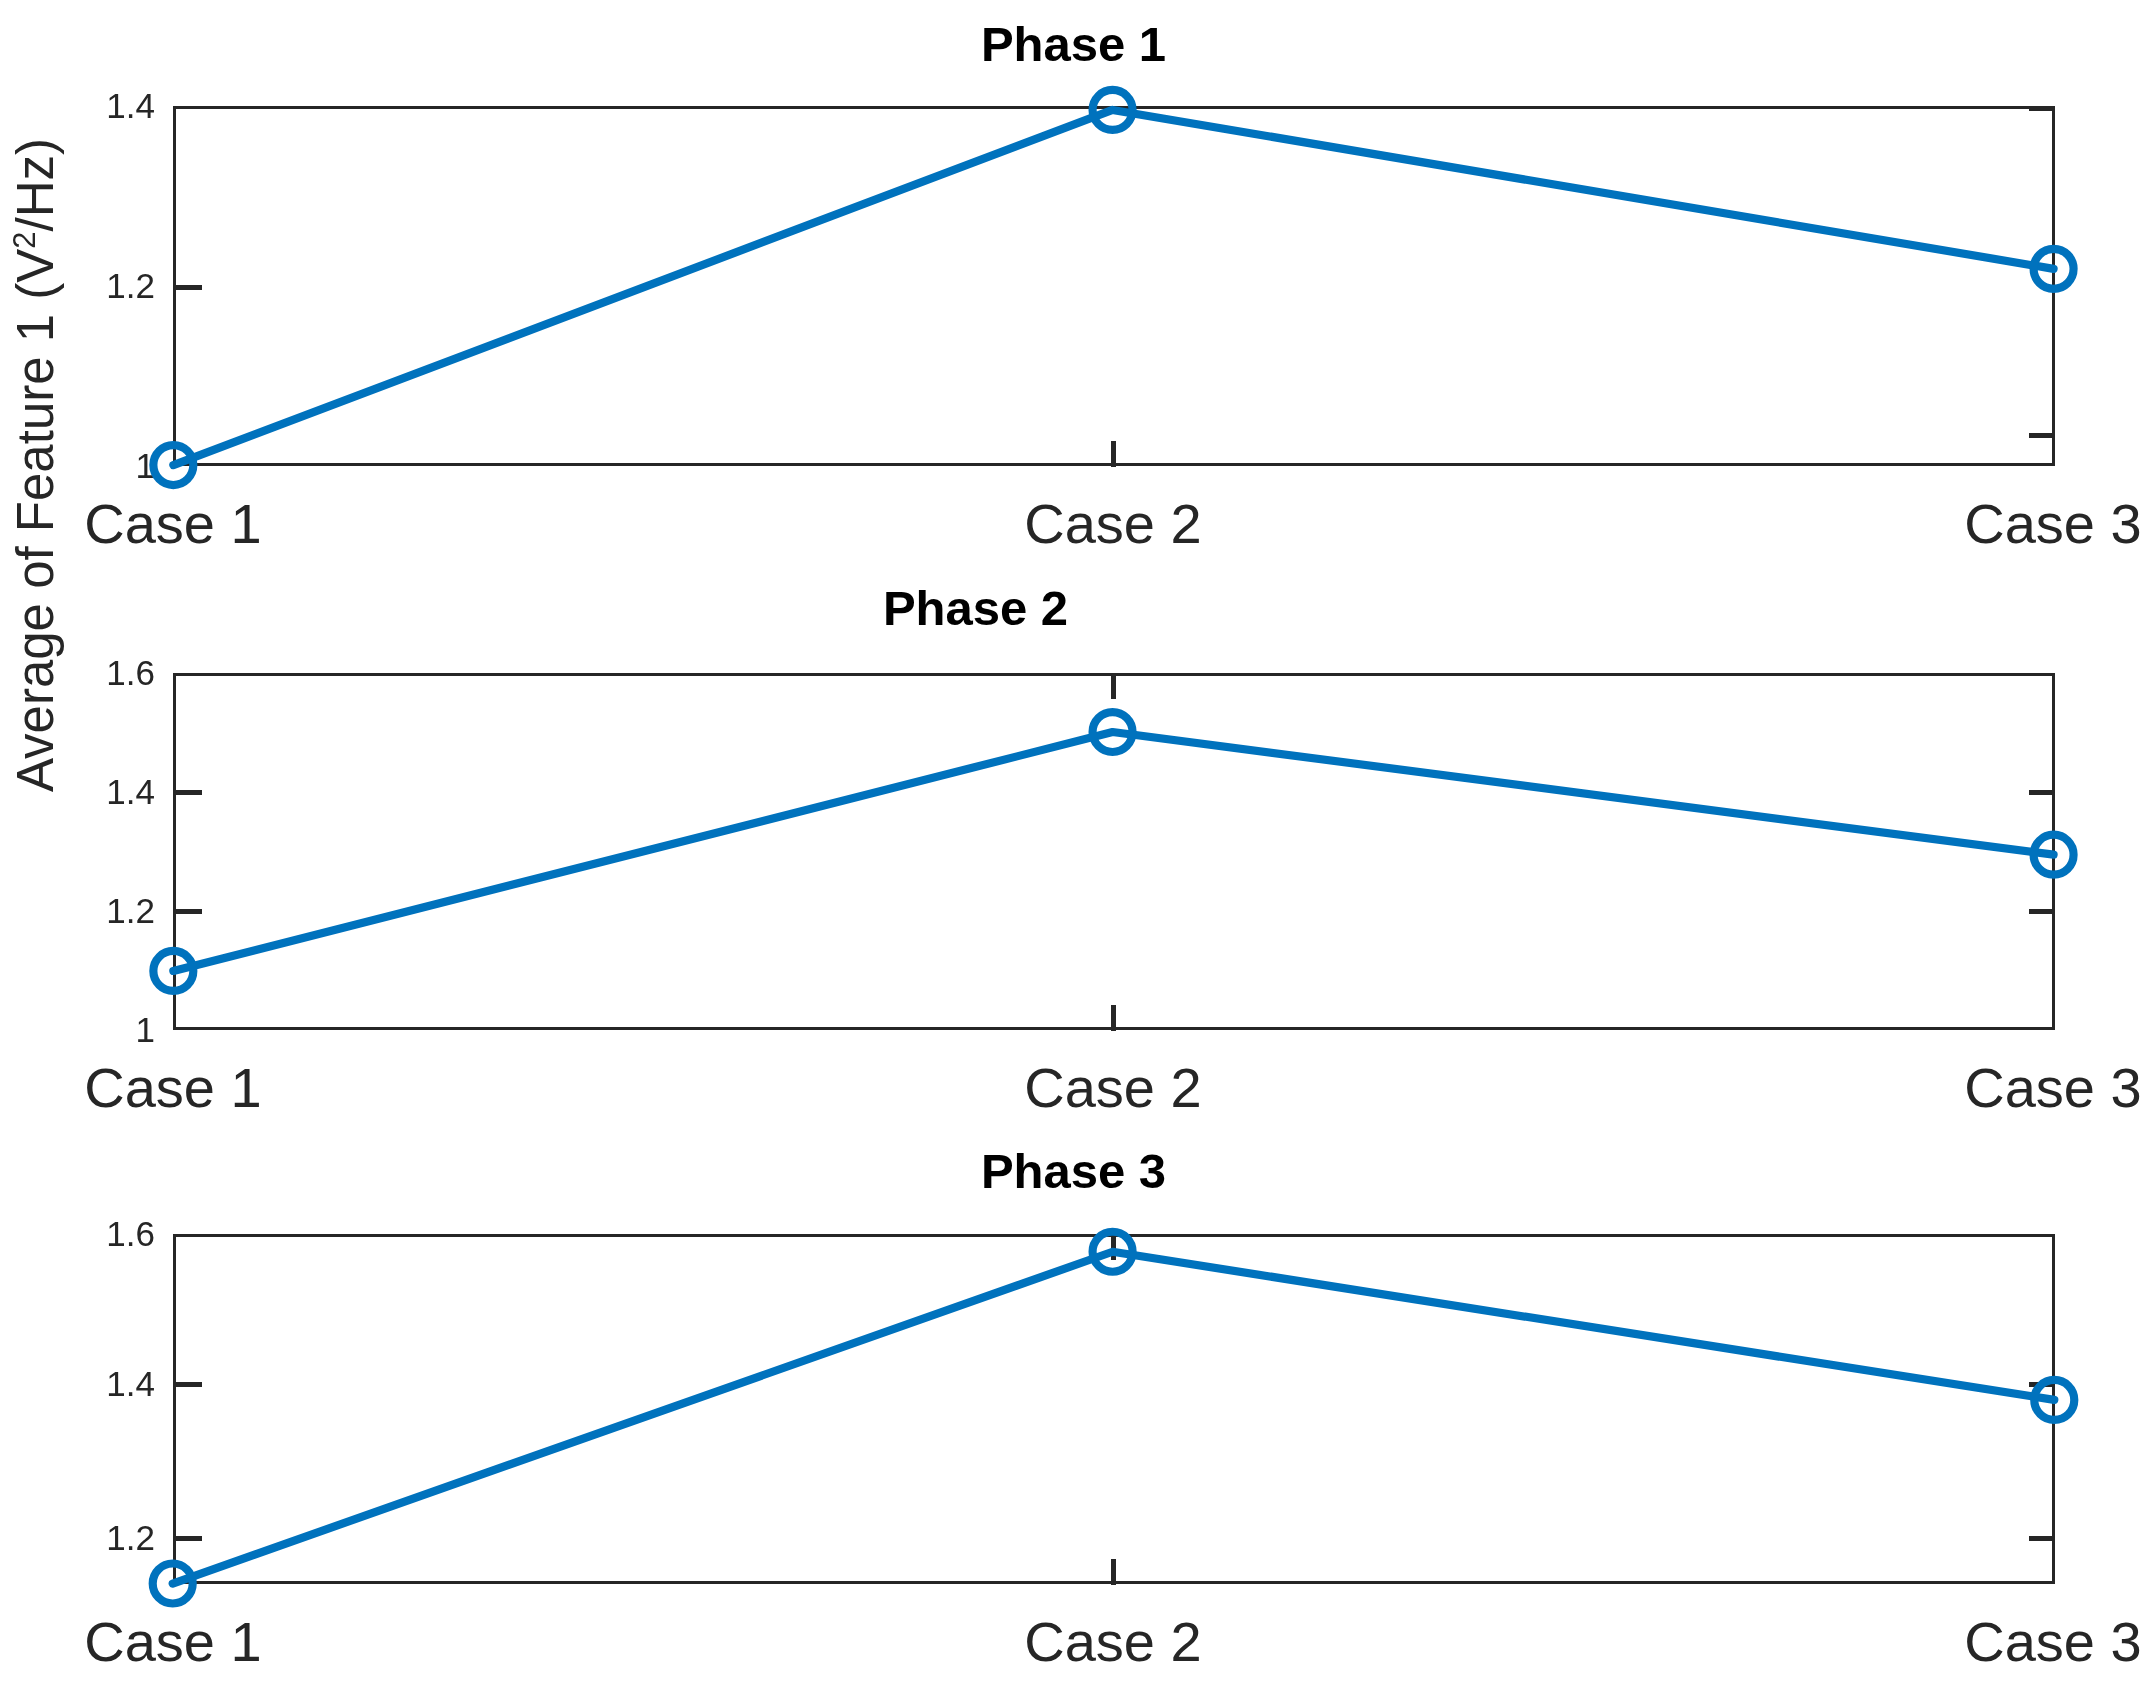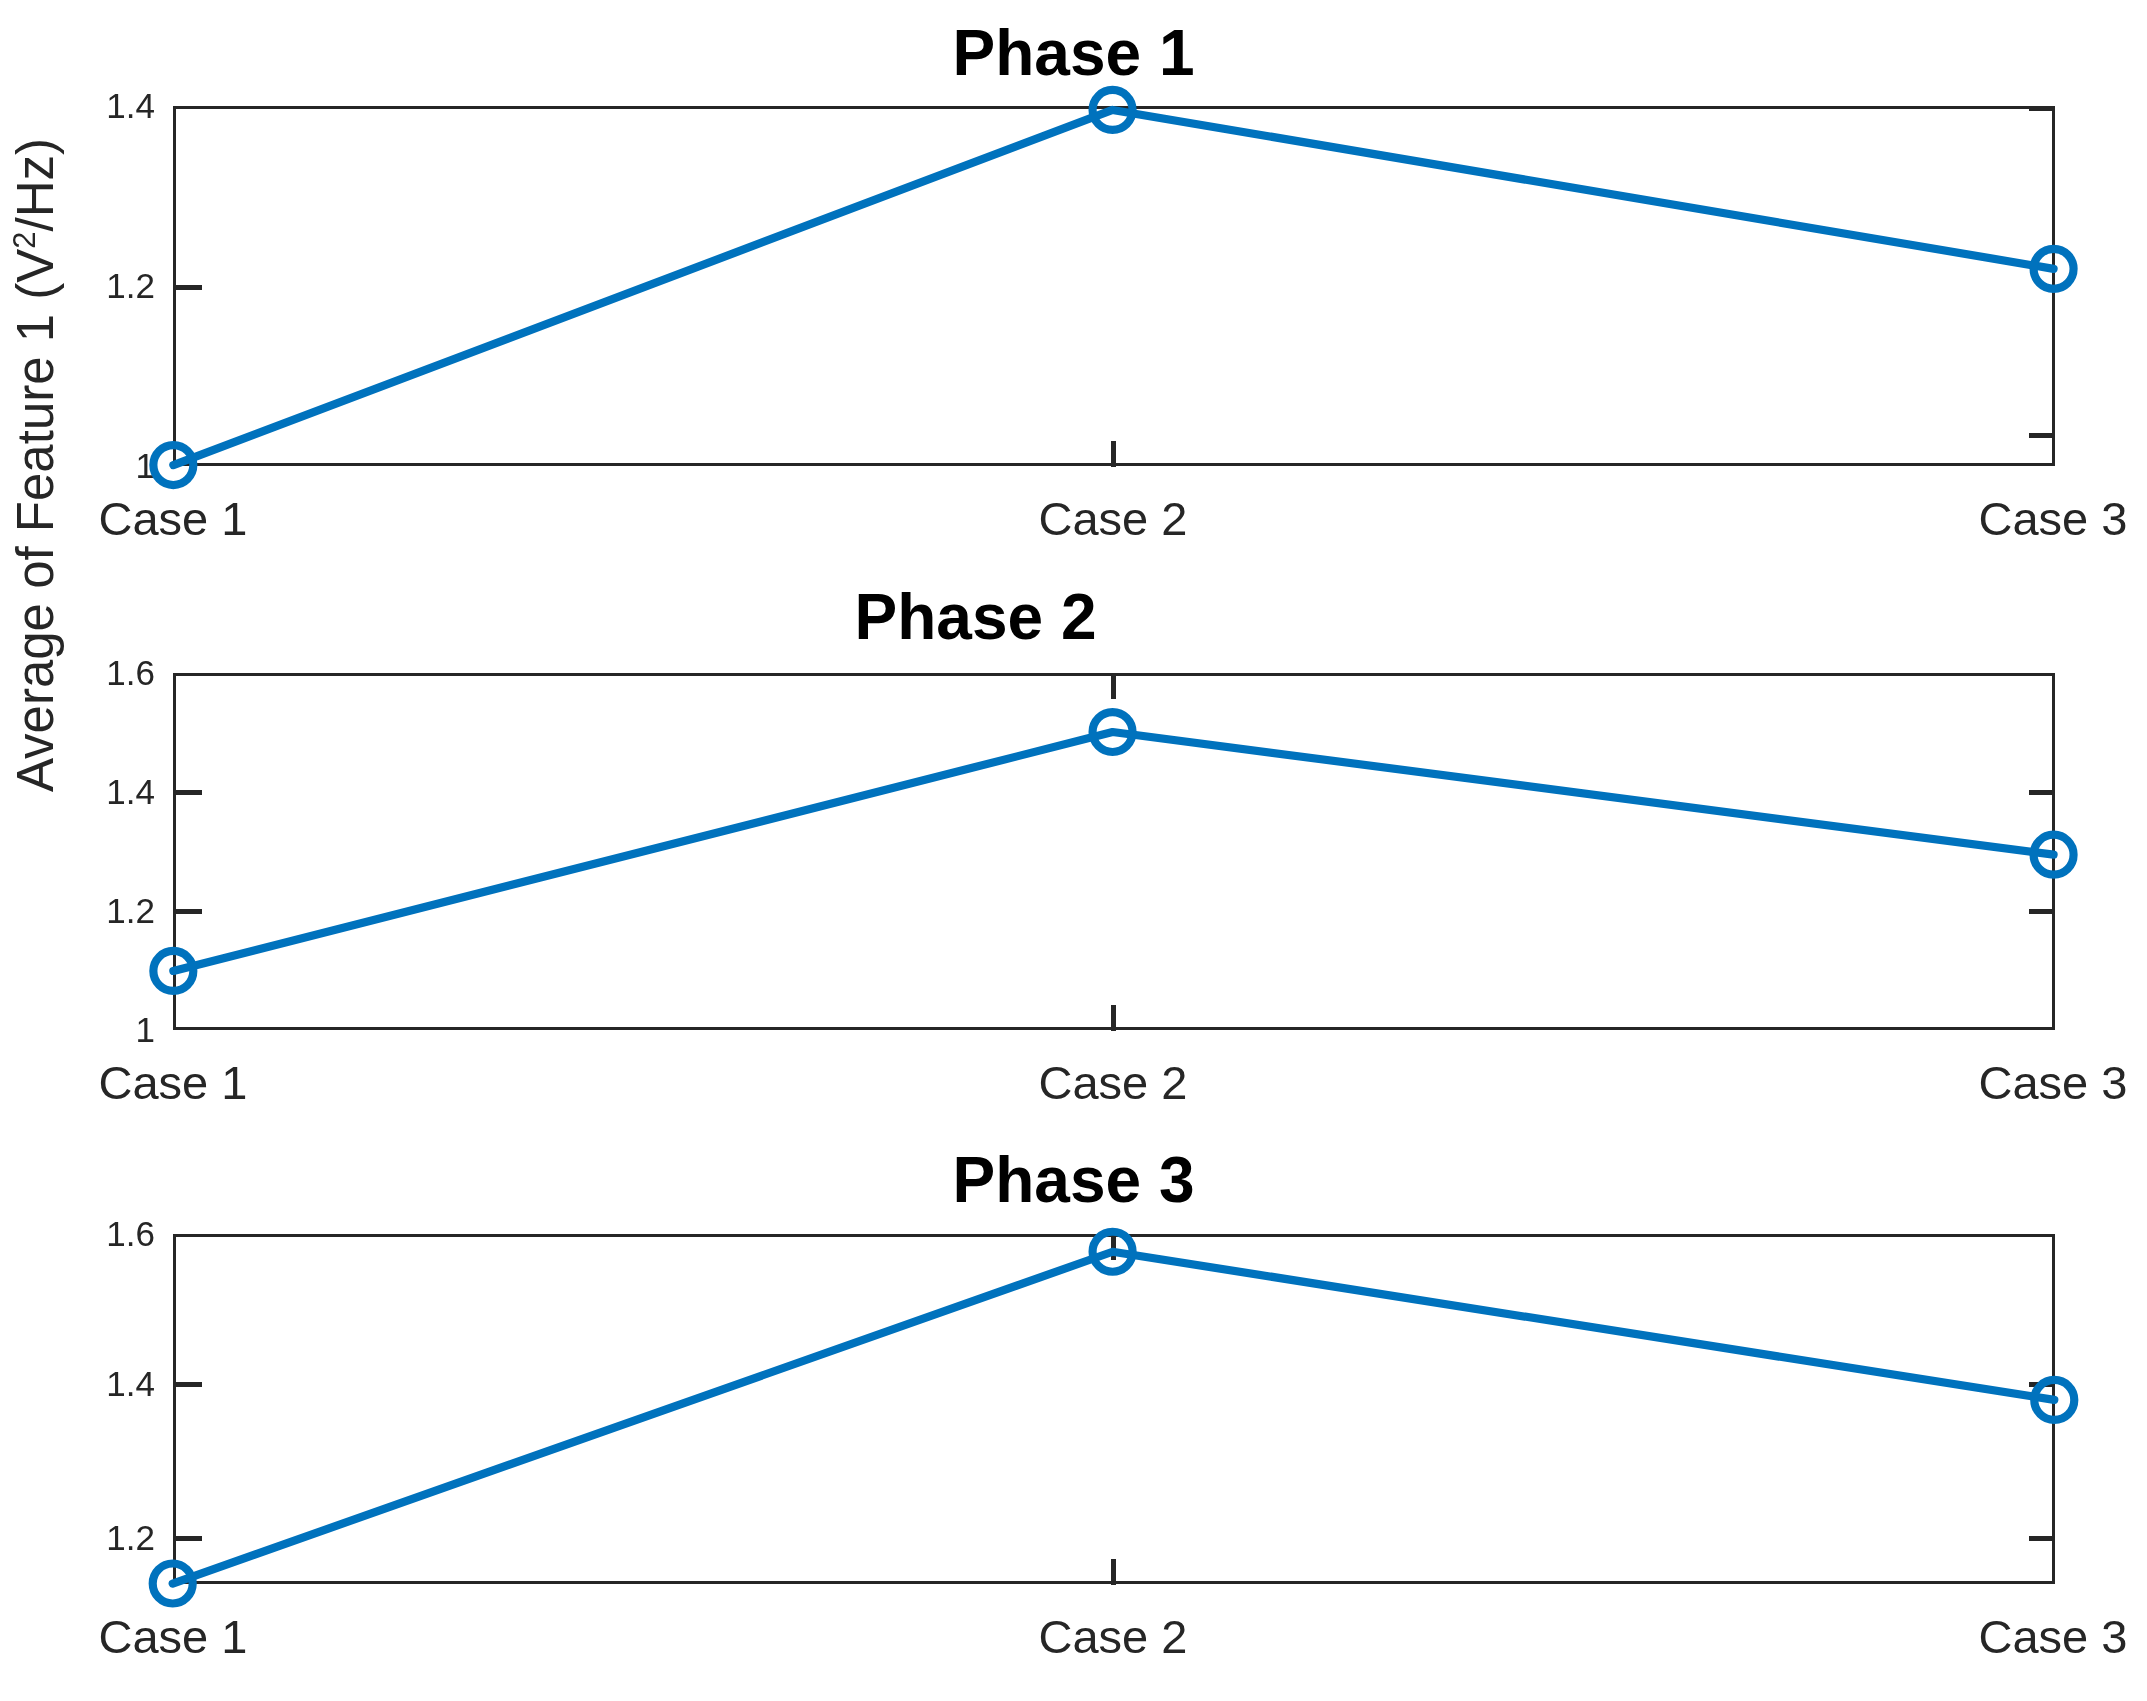--- a/index.html
+++ b/index.html
@@ -48,21 +48,21 @@
     line-height: 0;
   }
   .panel {
     position: absolute;
   }
   .panel-title {
     position: absolute;
     left: 0;
     width: 100%;
     text-align: center;
-    font-size: 64px;
+    font-size: 49px;
     font-weight: bold;
     color: #000000;
     white-space: nowrap;
   }
   .axes {
     position: absolute;
     border: 3.6px solid #262626;
     box-sizing: border-box;
     background: transparent;
   }
@@ -76,21 +76,21 @@
     position: absolute;
     text-align: right;
     font-size: 35px;
     color: #262626;
     white-space: nowrap;
     transform: translateY(-50%);
   }
   .xtick-label {
     position: absolute;
     text-align: center;
-    font-size: 47px;
+    font-size: 56px;
     color: #262626;
     white-space: nowrap;
     transform: translateX(-50%);
   }
   .tickmark {
     position: absolute;
     background: #262626;
   }
 </style>
 </head>

